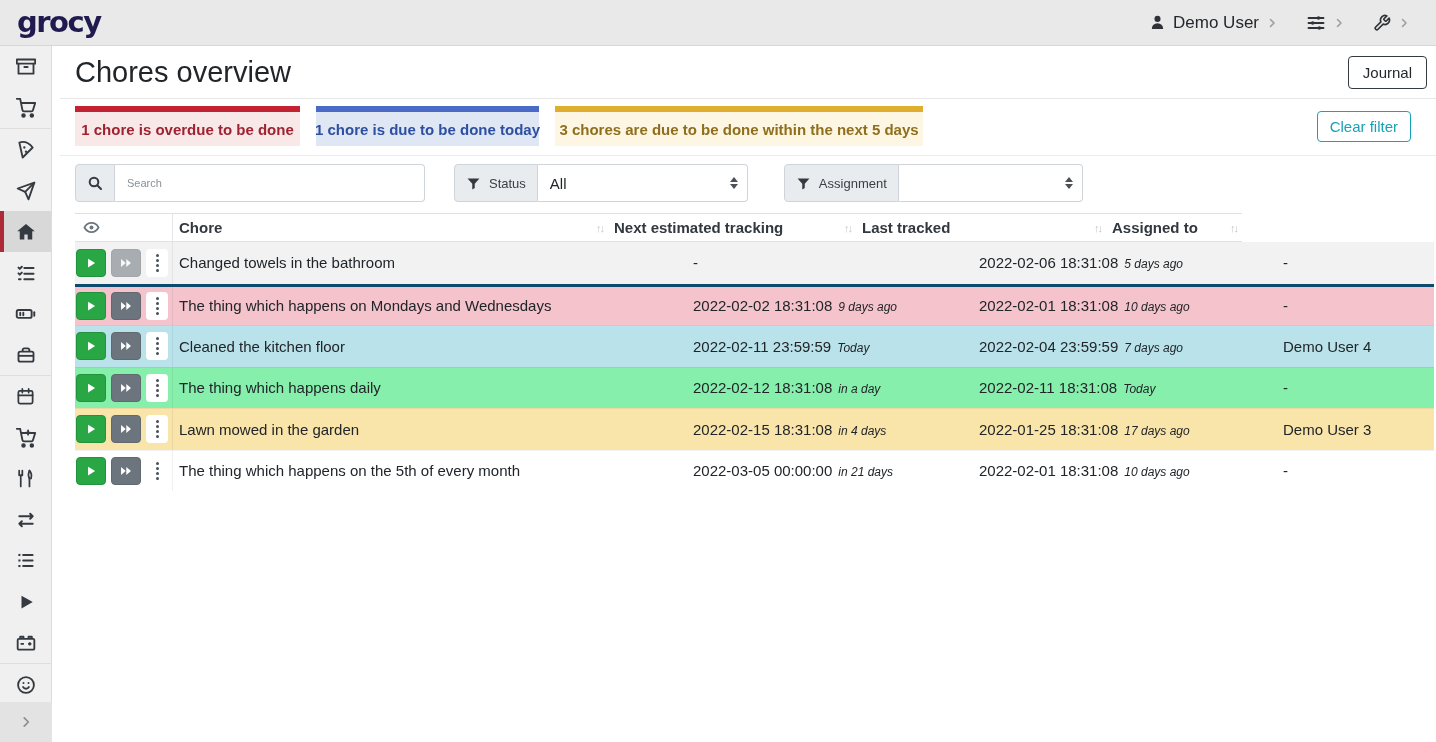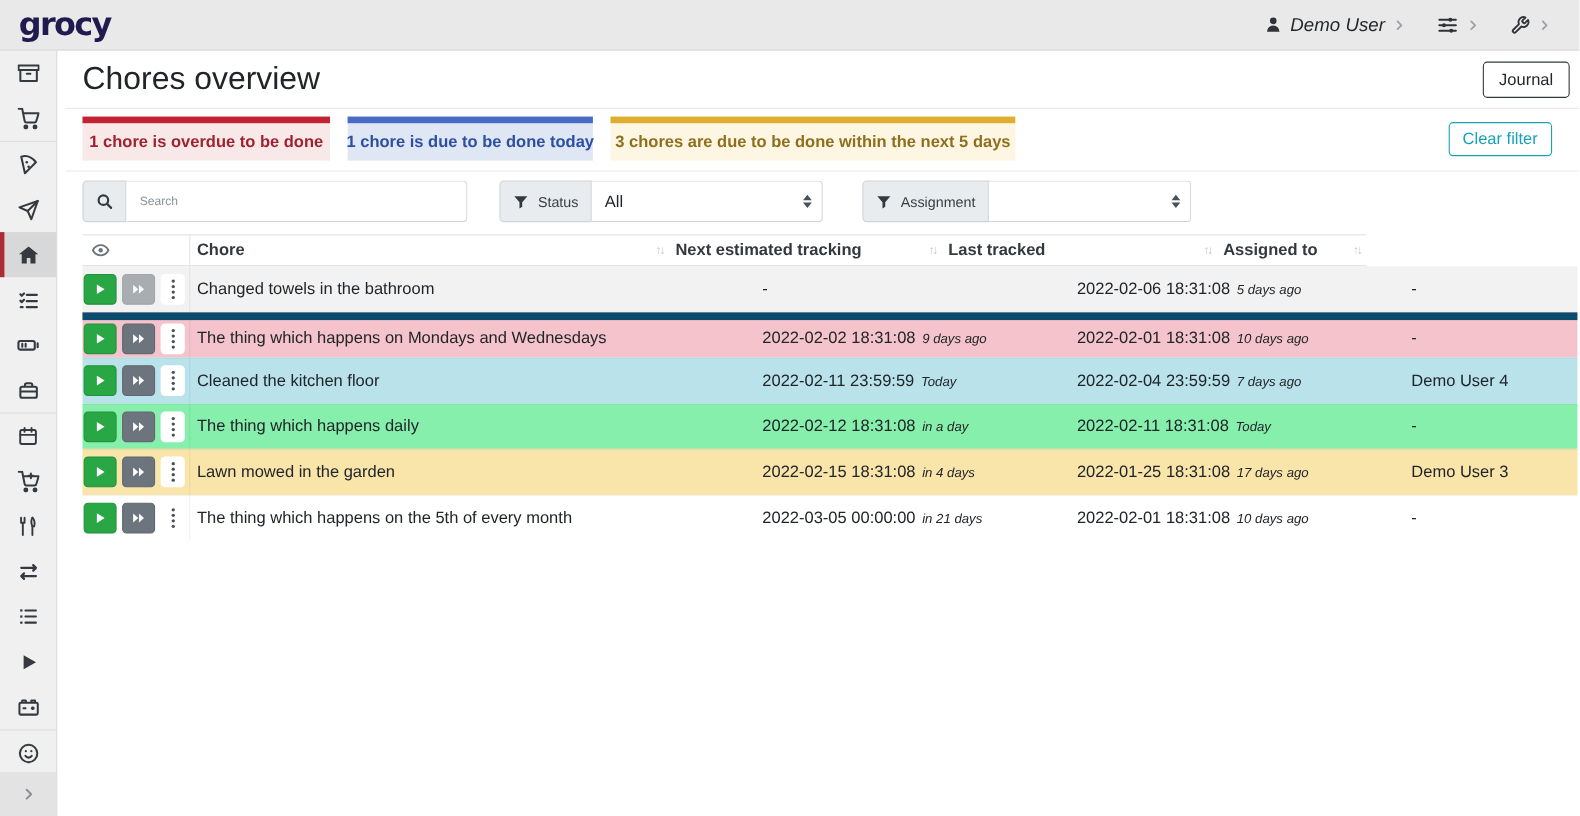--- a/index.html
+++ b/index.html
@@ -9,21 +9,21 @@
     font-family:"Liberation Sans", sans-serif; font-size:15px; color:#212529; background:#fff;
   }
   svg { display:block; }
 
   
   .topbar { position:absolute; top:0; left:0; right:0; height:46px; background:#e9e9e9;
     border-bottom:1px solid #d7d7d7; display:flex; align-items:center; z-index:5; }
   .logo { margin-left:17px; font-family:"DejaVu Sans", sans-serif; font-weight:bold;
     font-size:29px; letter-spacing:-1.5px; color:#211a4f; line-height:1; cursor:pointer; }
   .topbar-right { margin-left:auto; margin-right:26px; display:flex; align-items:center; gap:9px; }
-  .tb-group { display:flex; align-items:center; gap:7px; cursor:pointer; color:#2f3337;font-style:italic; }
+  .tb-group { display:flex; align-items:center; gap:7px; cursor:pointer; color:#2f3337; }
   .tb-user-label { font-size:17px; color:#24282c; }
   .chev { color:#9aa0a6; }
   .tb-sep { width:10px; }
 
   
   .sidebar { position:absolute; top:46px; left:0; bottom:0; width:52px; background:#f0f0f0;
     border-right:1px solid #dcdcdc; z-index:4; }
   .side-item { height:41px; display:flex; align-items:center; justify-content:center;
     color:#343a40; position:relative; cursor:pointer; }
   .side-item.active { background:#d8d8d8; }
@@ -83,21 +83,21 @@
   .th { display:flex; align-items:center; justify-content:space-between; padding:0 5px 0 6px; height:100%; cursor:pointer; }
   .th .sort { font-size:11px; color:#c3c9cf; letter-spacing:-2px; font-weight:normal; }
   .th-eye { width:98px; border-right:1px solid #e3e6ea; justify-content:flex-start; padding-left:8px; color:#6c757d; }
   .th-chore { width:435px; }
   .th-next { width:248px; }
   .th-last { width:250px; }
   .th-assign { width:136px; }
 
   .trow { width:1359px; height:41.5px; display:flex; align-items:center; border-top:1px solid rgba(0,0,0,0.05); }
   .trow.r1 { background:#f2f2f2; border-top:none; }
-  .trow.r2 { background:#f4c3cb; border-top:7px solid #0c4a6e;justify-content:space-between; }
+  .trow.r2 { background:#f4c3cb; border-top:3px solid #0c4a6e;justify-content:space-between; }
   .trow.r3 { background:#b9e2ea; }
   .trow.r4 { background:#86efac; }
   .trow.r5 { background:#f9e5a9; }
   .trow.r6 { background:#ffffff; }
   .c-act { width:98px; height:100%; display:flex; align-items:center; gap:5px; padding-left:1px;
     border-right:1px solid rgba(0,0,0,0.06); }
   .c-chore { width:520px; padding-left:6px; }
   .c-next { width:286px; }
   .c-last { width:304px; }
   .c-assign { width:151px; }

